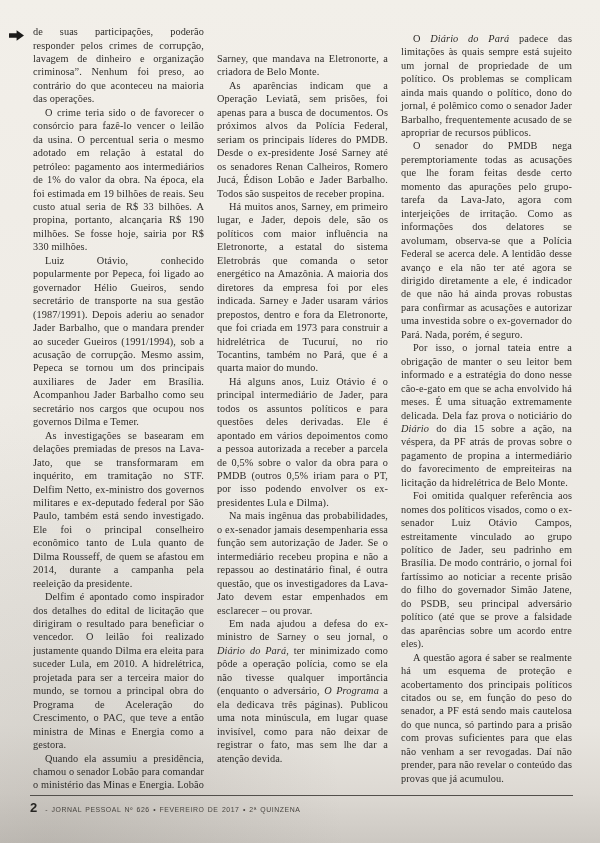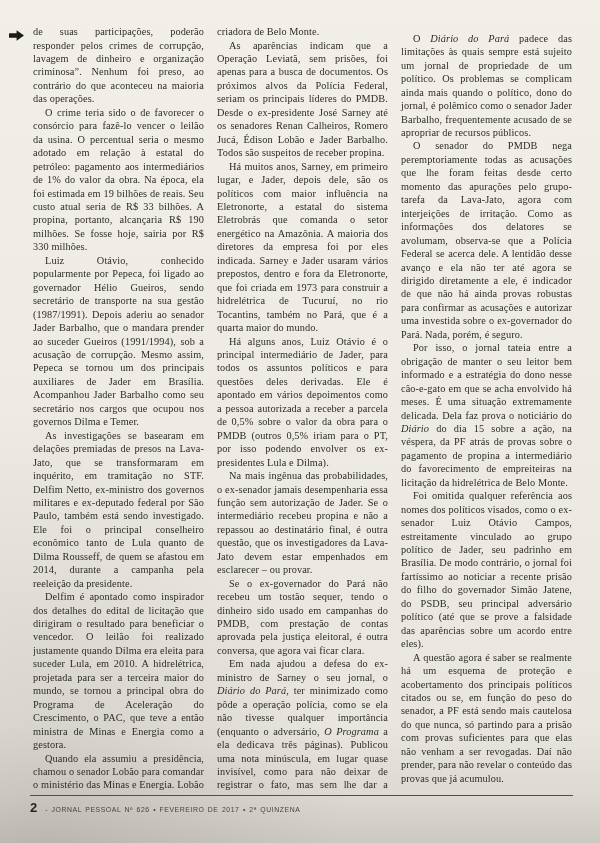--- a/index.html
+++ b/index.html
@@ -65,21 +65,20 @@
         <p>As investigações se basearam em delações premiadas de presos na Lava-Jato, que se transformaram em inquérito, em tramitação no STF. Delfim Netto, ex-ministro dos governos militares e ex-deputado federal por São Paulo, também está sendo investigado. Ele foi o principal conselheiro econômico tanto de Lula quanto de Dilma Rousseff, de quem se afastou em 2014, durante a campanha pela reeleição da presidente.</p>
         <p>Delfim é apontado como inspirador dos detalhes do edital de licitação que dirigiram o resultado para beneficiar o vencedor. O leilão foi realizado justamente quando Dilma era eleita para suceder Lula, em 2010. A hidrelétrica, projetada para ser a terceira maior do mundo, se tornou a principal obra do Programa de Aceleração do Crescimento, o PAC, que teve a então ministra de Minas e Energia como a gestora.</p>
         <p>Quando ela assumiu a presidência, chamou o senador Lobão para comandar o ministério das Minas e Energia. Lobão é aliado do ex-presidente José</p>
       </div>
     <div class="column">
         <p class="noindent">Sarney, que mandava na Eletronorte, a criadora de Belo Monte.</p>
         <p>As aparências indicam que a Operação Leviatã, sem prisões, foi apenas para a busca de documentos. Os próximos alvos da Polícia Federal, seriam os principais líderes do PMDB. Desde o ex-presidente José Sarney até os senadores Renan Calheiros, Romero Jucá, Édison Lobão e Jader Barbalho. Todos são suspeitos de receber propina.</p>
         <p>Há muitos anos, Sarney, em primeiro lugar, e Jader, depois dele, são os políticos com maior influência na Eletronorte, a estatal do sistema Eletrobrás que comanda o setor energético na Amazônia. A maioria dos diretores da empresa foi por eles indicada. Sarney e Jader usaram vários prepostos, dentro e fora da Eletronorte, que foi criada em 1973 para construir a hidrelétrica de Tucuruí, no rio Tocantins, também no Pará, que é a quarta maior do mundo.</p>
         <p>Há alguns anos, Luiz Otávio é o principal intermediário de Jader, para todos os assuntos políticos e para questões deles derivadas. Ele é apontado em vários depoimentos como a pessoa autorizada a receber a parcela de 0,5% sobre o valor da obra para o PMDB (outros 0,5% iriam para o PT, por isso podendo envolver os ex-presidentes Lula e Dilma).</p>
         <p>Na mais ingênua das probabilidades, o ex-senador jamais desempenharia essa função sem autorização de Jader. Se o intermediário recebeu propina e não a repassou ao destinatário final, é outra questão, que os investigadores da Lava-Jato devem estar empenhados em esclarecer – ou provar.</p>
-        <p>Se o ex-governador do Pará não recebeu um tostão sequer, tendo o dinheiro sido usado em campanhas do PMDB, com prestação de contas aprovada pela justiça eleitoral, é outra conversa, que agora vai ficar clara.</p>
         <p>Em nada ajudou a defesa do ex-ministro de Sarney o seu jornal, o <i>Diário do Pará</i>, ter minimizado como pôde a operação polícia, como se ela não tivesse qualquer importância (enquanto o adversário, <i>O Programa</i> a ela dedicava três páginas). Publicou uma nota minúscula, em lugar quase invisível, como para não deixar de registrar o fato, mas sem lhe dar a atenção devida.</p>
       </div>
     <div class="column">
         <p>O <i>Diário do Pará</i> padece das limitações às quais sempre está sujeito um jornal de propriedade de um político. Os problemas se complicam ainda mais quando o político, dono do jornal, é polêmico como o senador Jader Barbalho, frequentemente acusado de se apropriar de recursos públicos.</p>
         <p>O senador do PMDB nega peremptoriamente todas as acusações que lhe foram feitas desde certo momento das apurações pelo grupo-tarefa da Lava-Jato, agora com interjeições de irritação. Como as informações dos delatores se avolumam, observa-se que a Polícia Federal se acerca dele. A lentidão desse avanço e ela não ter até agora se dirigido diretamente a ele, é indicador de que não há ainda provas robustas para confirmar as acusações e autorizar uma investida sobre o ex-governador do Pará. Nada, porém, é seguro.</p>
         <p>Por isso, o jornal tateia entre a obrigação de manter o seu leitor bem informado e a estratégia do dono nesse cão-e-gato em que se acha envolvido há meses. É uma situação extremamente delicada. Dela faz prova o noticiário do <i>Diário</i> do dia 15 sobre a ação, na véspera, da PF atrás de provas sobre o pagamento de propina a intermediário do favorecimento de empreiteiras na licitação da hidrelétrica de Belo Monte.</p>
         <p>Foi omitida qualquer referência aos nomes dos políticos visados, como o ex-senador Luiz Otávio Campos, estreitamente vinculado ao grupo político de Jader, seu padrinho em Brasília. De modo contrário, o jornal foi fartíssimo ao noticiar a recente prisão do filho do governador Simão Jatene, do PSDB, seu principal adversário político (até que se prove a falsidade das aparências sobre um acordo entre eles).</p>
         <p>A questão agora é saber se realmente há um esquema de proteção e acobertamento dos principais políticos citados ou se, em função do peso do senador, a PF está sendo mais cautelosa do que nunca, só partindo para a prisão com provas suficientes para que elas não venham a ser revogadas. Daí não prender, para não revelar o conteúdo das provas que já acumulou.</p>
       </div>
   </div>

